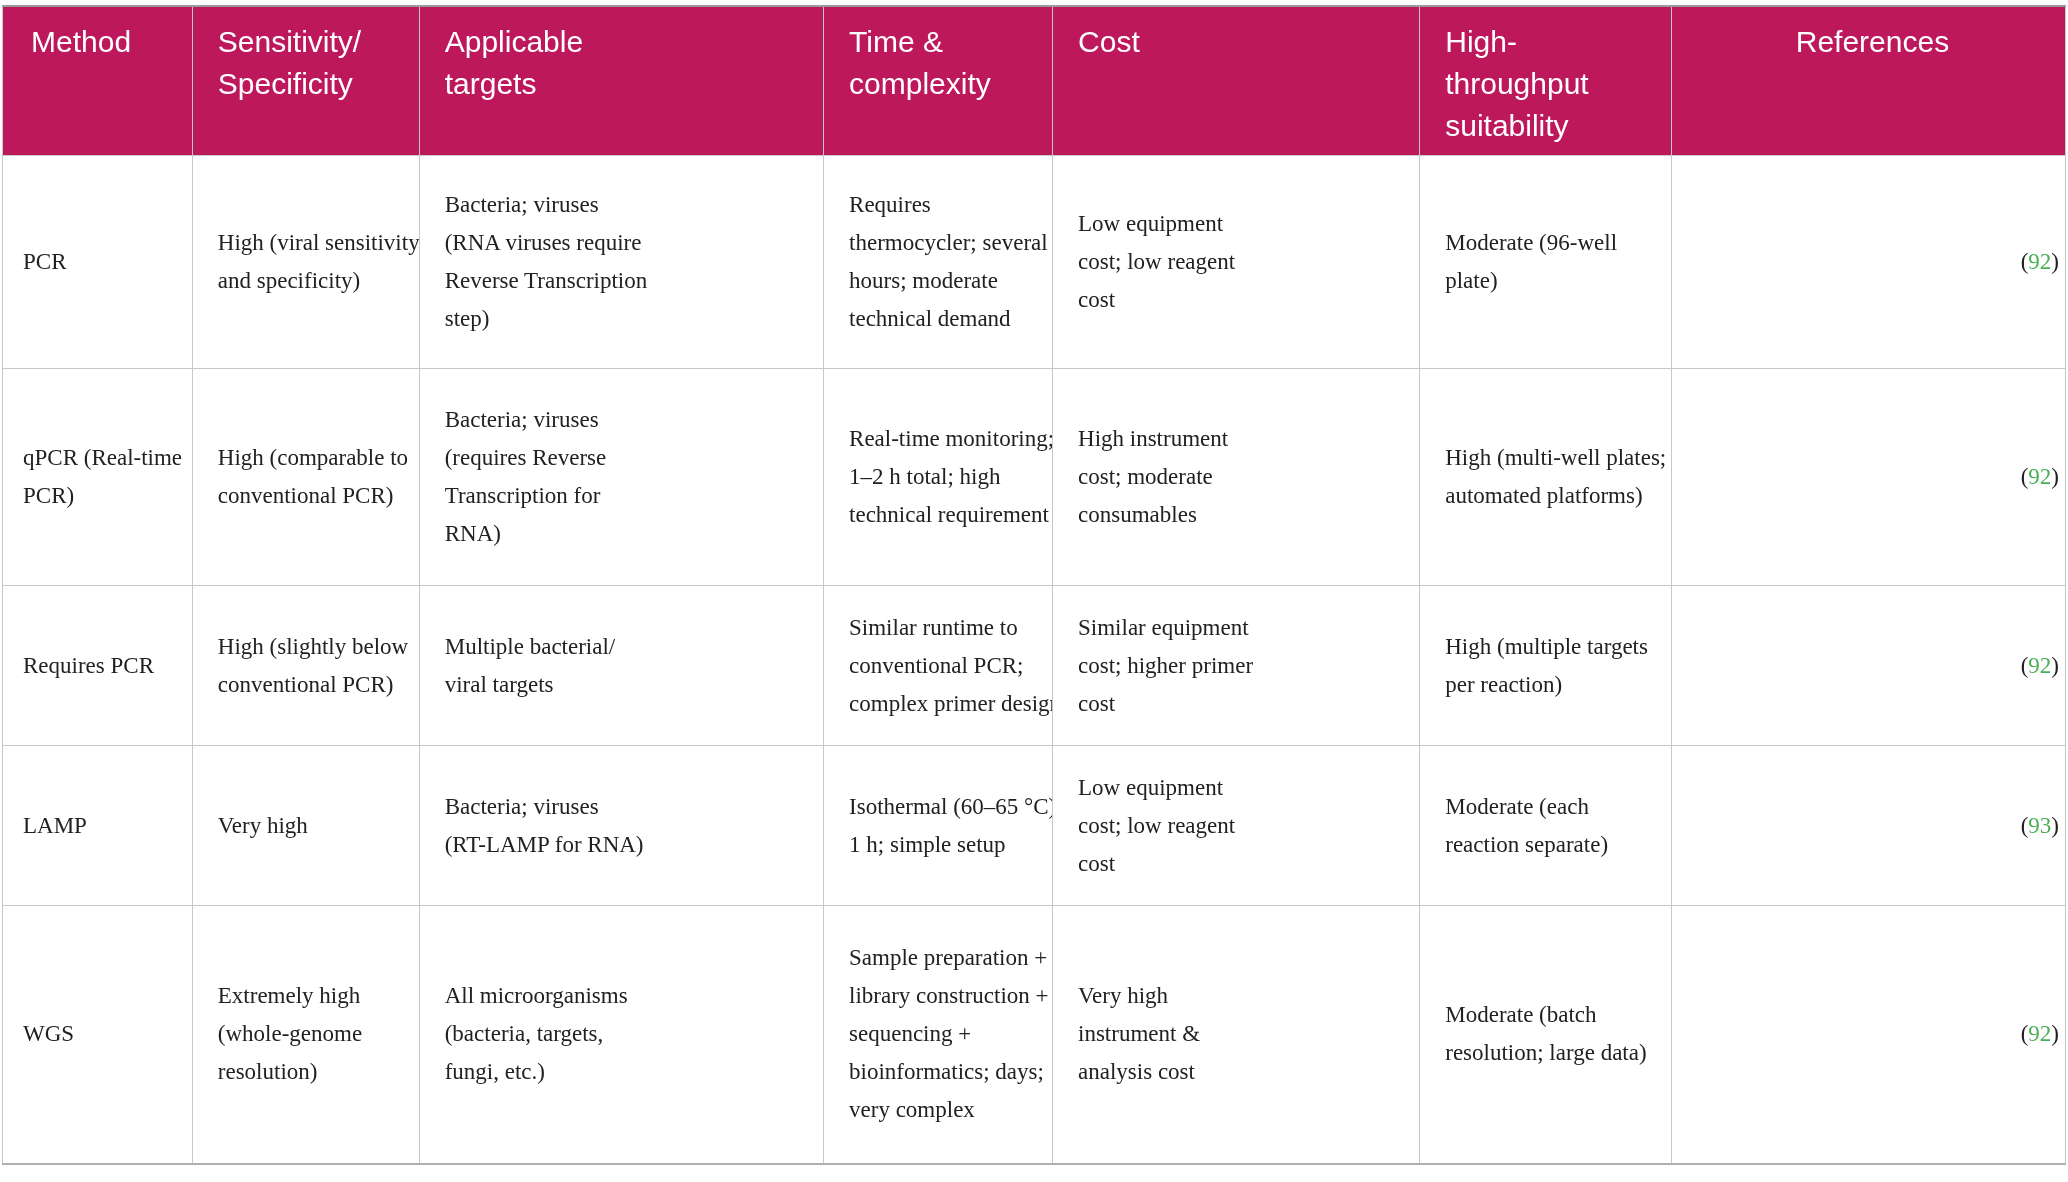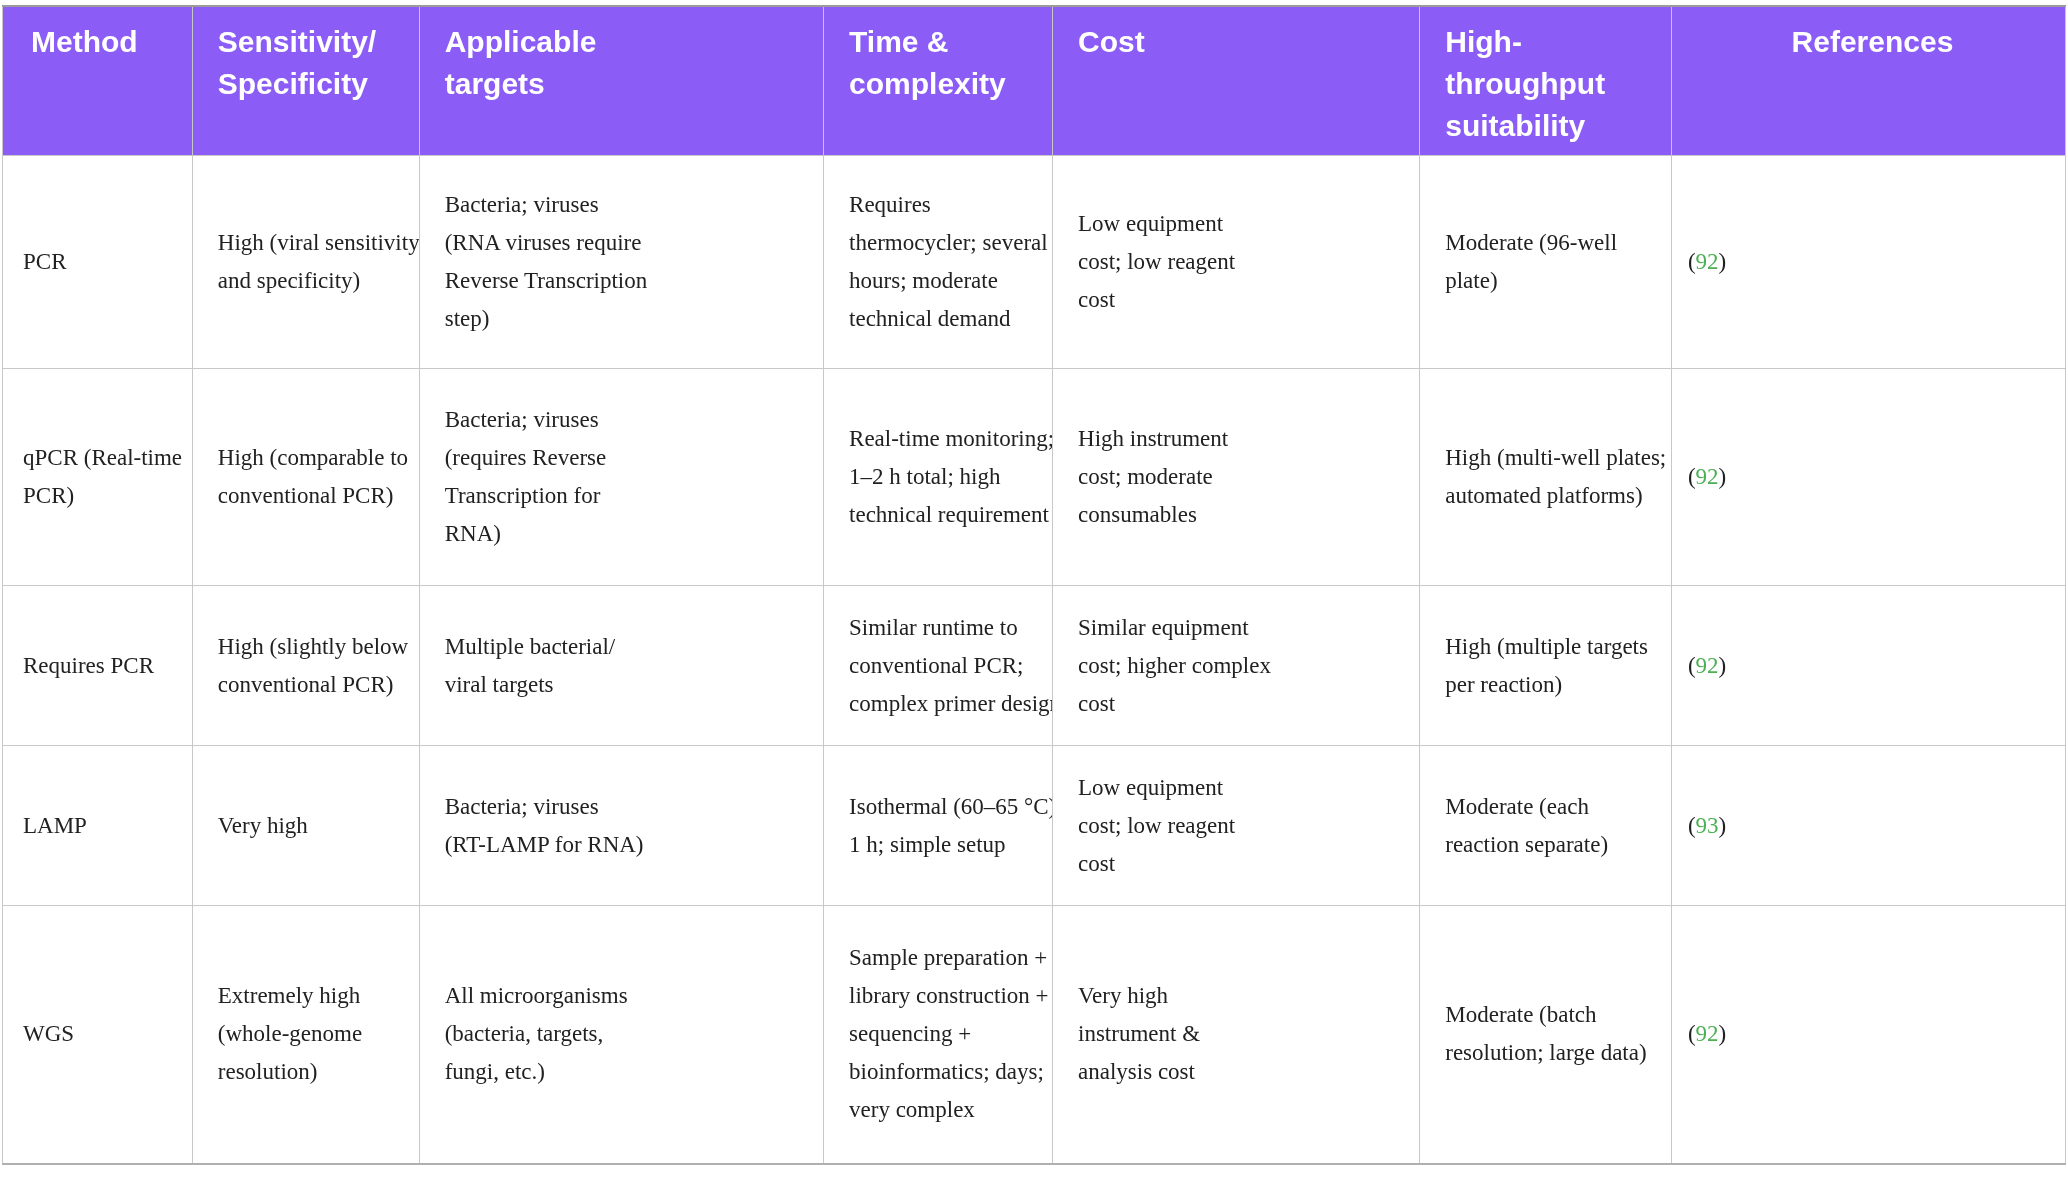--- a/index.html
+++ b/index.html
@@ -24,24 +24,24 @@
   
   col.c1 { width: 9.2%; }
   col.c2 { width: 11.0%; }
   col.c3 { width: 19.6%; }
   col.c4 { width: 11.1%; }
   col.c5 { width: 17.8%; }
   col.c6 { width: 12.2%; }
   col.c7 { width: 19.1%; }
 
   thead th {
-    background: #8b5cf6;
+    background: #be185d;
     color: #ffffff;
     font-family: "Liberation Sans", sans-serif;
-    font-weight: 700;
+    font-weight: 400;
     font-size: 30px;
     line-height: 42px;
     text-align: left;
     vertical-align: top;
     padding: 14px 8px 8px 25px;
     border-left: 1px solid #c8c8c8;
     border-top: 2px solid #9b9b9b;
     white-space: pre;
   }
   thead th:first-child { padding-left: 28px; }
@@ -58,21 +58,21 @@
     text-align: left;
     padding: 8px 6px 8px 25px;
     border-left: 1px solid #c8c8c8;
     border-top: 1px solid #c8c8c8;
     white-space: pre;
     overflow: hidden;
   }
   tbody td:first-child { padding-left: 20px; }
   tbody td:last-child { border-right: 1px solid #c8c8c8; }
   tbody td.ref {
-    text-align: left;
+    text-align: right;
     padding-left: 16px;
     white-space: normal;
   }
   .ref-num {
     color: #4daf54;
     cursor: pointer;
   }
   tr.rh  { height: 147px; }
   tr.r1  { height: 213px; }
   tr.r2  { height: 217px; }
@@ -152,21 +152,21 @@
       <tr class="r3">
         <td>Requires PCR</td>
         <td>High (slightly below
 conventional PCR)</td>
         <td>Multiple bacterial/
 viral targets</td>
         <td>Similar runtime to
 conventional PCR;
 complex primer design</td>
         <td>Similar equipment
-cost; higher complex
+cost; higher primer
 cost</td>
         <td>High (multiple targets
 per reaction)</td>
         <td class="ref"><span>(</span><span class="ref-num">92</span><span>)</span></td>
       </tr>
       <tr class="r4">
         <td>LAMP</td>
         <td>Very high</td>
         <td>Bacteria; viruses
 (RT-LAMP for RNA)</td>

